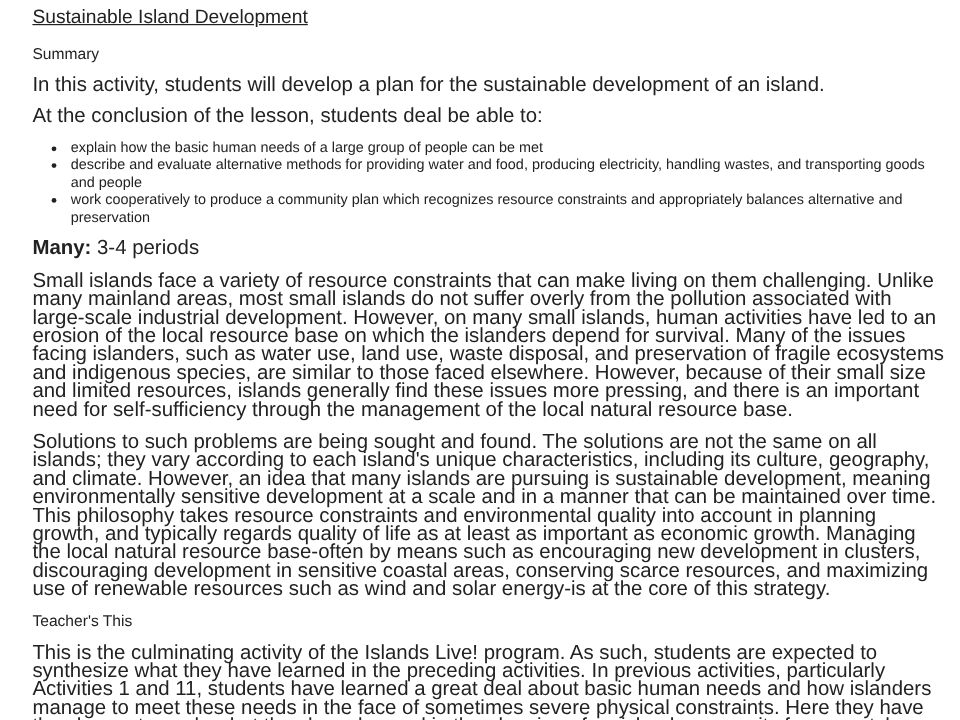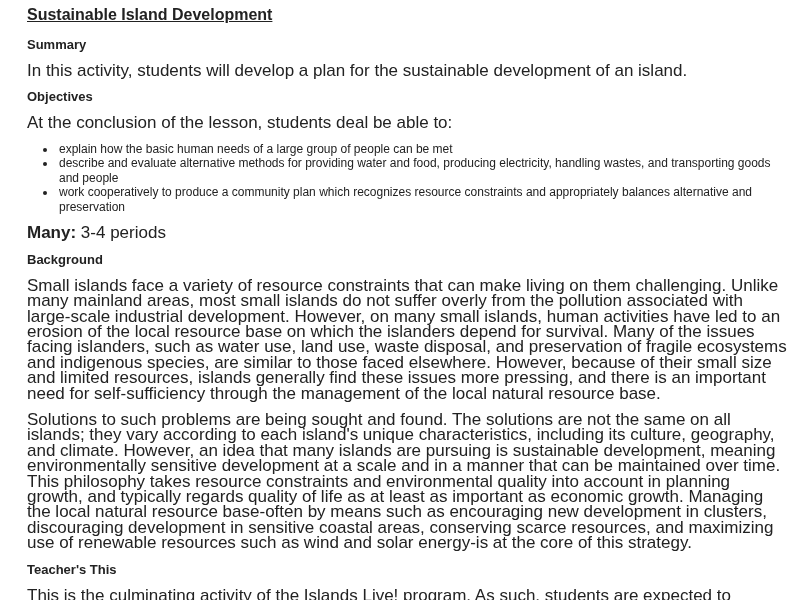--- a/index.html
+++ b/index.html
@@ -14,28 +14,28 @@
       font-family: "Liberation Sans", sans-serif;
       color: #222222;
     }
     .page {
       position: relative;
       padding: 5px 0 0 27px;
       width: 760px;
     }
     .doc-title {
       font-size: 16px;
-      font-weight: bold;
+      font-weight: normal;
       text-decoration: underline;
       margin: 0 0 12px 0;
       line-height: 20px;
     }
     h2 {
       font-size: 13px;
-      font-weight: bold;
+      font-weight: normal;
       margin: 0 0 10px 0;
       line-height: 16px;
     }
     p {
       font-size: 17px;
       line-height: 15.4px;
       margin: 0 0 11px 0;
     }
     ul {
       margin: 0 0 11px 0;
@@ -57,32 +57,30 @@
 <div class="page">
 
   <div class="doc-title">Sustainable Island Development</div>
 
   <section>
     <h2>Summary</h2>
     <p>In this activity, students will develop a plan for the sustainable development of an island.</p>
   </section>
 
   <section>
-    <h2>Objectives</h2>
     <p>At the conclusion of the lesson, students deal be able to:</p>
     <ul>
       <li>explain how the basic human needs of a large group of people can be met</li>
       <li>describe and evaluate alternative methods for providing water and food, producing electricity, handling wastes, and transporting goods and people</li>
       <li>work cooperatively to produce a community plan which recognizes resource constraints and appropriately balances alternative and preservation</li>
     </ul>
     <p class="time-line"><b>Many:</b><span> 3-4 periods</span></p>
   </section>
 
   <section>
-    <h2>Background</h2>
     <p>Small islands face a variety of resource constraints that can make living on them challenging. Unlike many mainland areas, most small islands do not suffer overly from the pollution associated with large-scale industrial development. However, on many small islands, human activities have led to an erosion of the local resource base on which the islanders depend for survival. Many of the issues facing islanders, such as water use, land use, waste disposal, and preservation of fragile ecosystems and indigenous species, are similar to those faced elsewhere. However, because of their small size and limited resources, islands generally find these issues more pressing, and there is an important need for self-sufficiency through the management of the local natural resource base.</p>
     <p>Solutions to such problems are being sought and found. The solutions are not the same on all islands; they vary according to each island's unique characteristics, including its culture, geography, and climate. However, an idea that many islands are pursuing is sustainable development, meaning environmentally sensitive development at a scale and in a manner that can be maintained over time. This philosophy takes resource constraints and environmental quality into account in planning growth, and typically regards quality of life as at least as important as economic growth. Managing the local natural resource base-often by means such as encouraging new development in clusters, discouraging development in sensitive coastal areas, conserving scarce resources, and maximizing use of renewable resources such as wind and solar energy-is at the core of this strategy.</p>
   </section>
 
   <section>
     <h2>Teacher's This</h2>
     <p>This is the culminating activity of the Islands Live! program. As such, students are expected to synthesize what they have learned in the preceding activities. In previous activities, particularly Activities 1 and 11, students have learned a great deal about basic human needs and how islanders manage to meet these needs in the face of sometimes severe physical constraints. Here they have the chance to apply what they have learned in the planning of an island community from scratch.</p>
   </section>
 
 </div>

